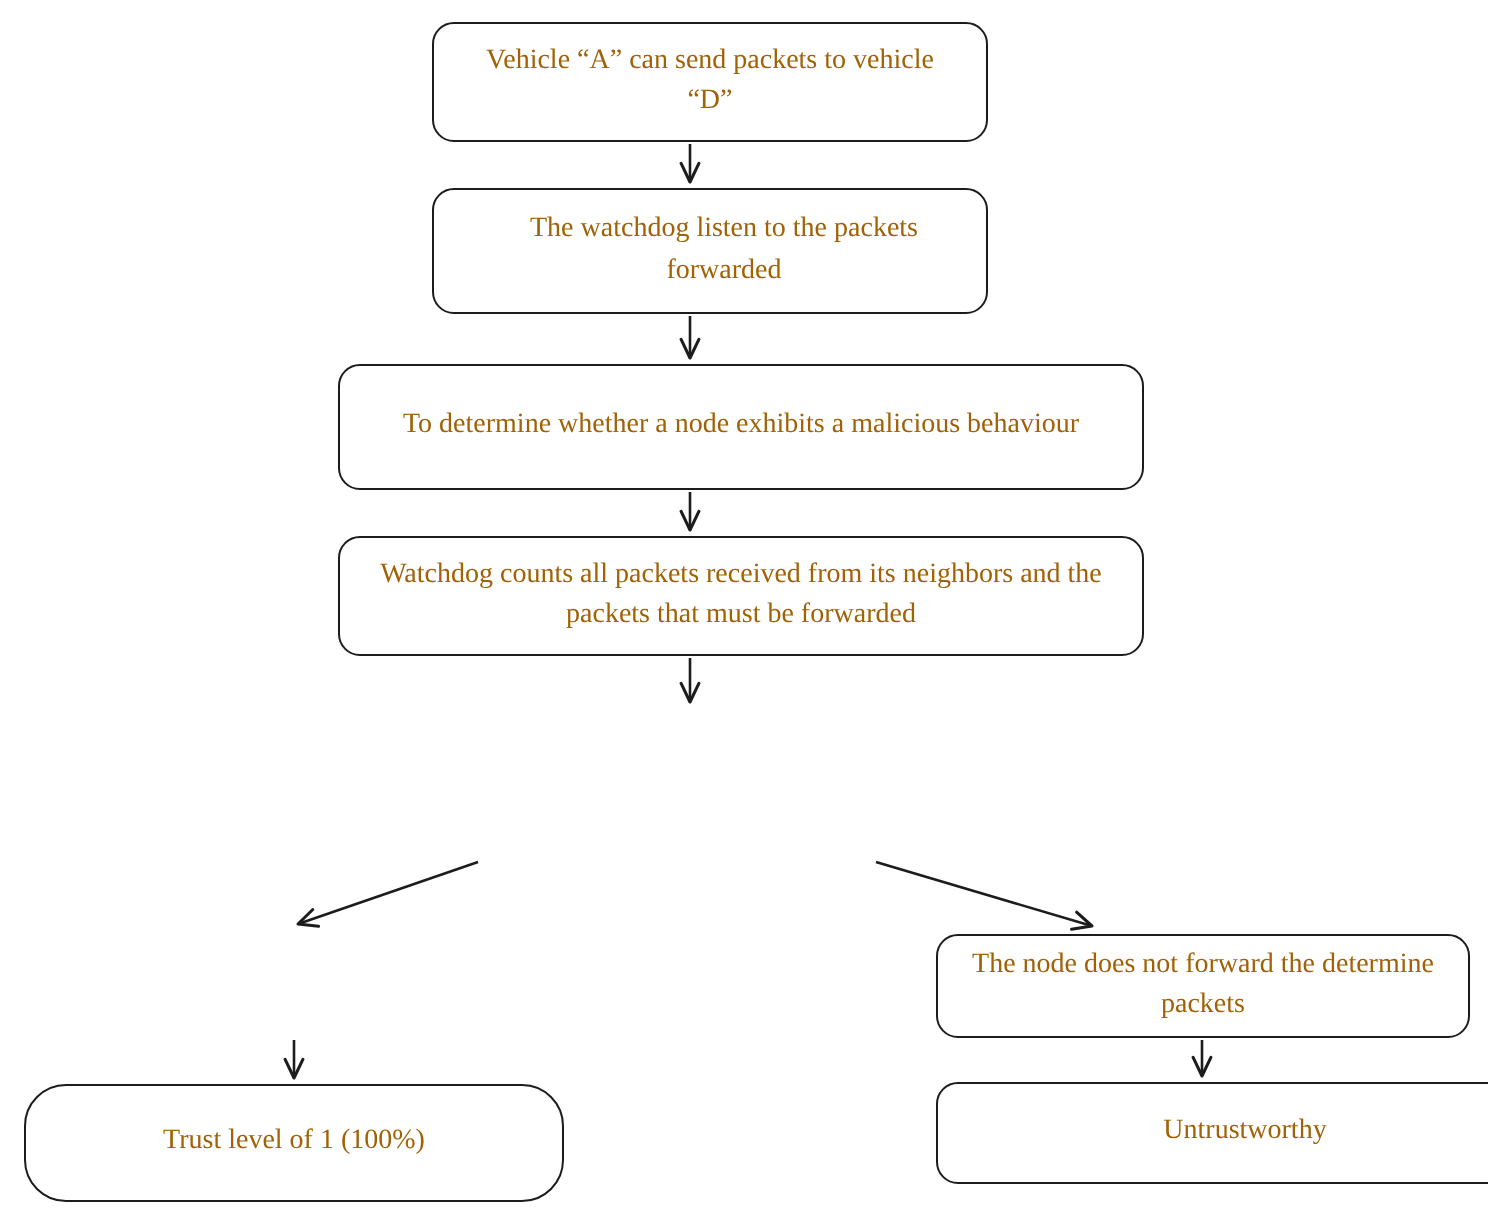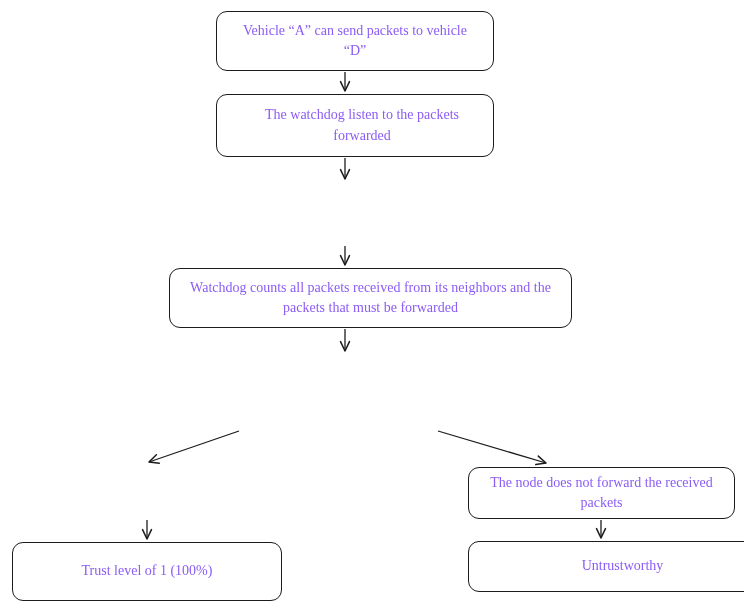--- a/index.html
+++ b/index.html
@@ -21,36 +21,36 @@
     top: 0;
     width: 744px;
     height: 612px;
   }
   .node {
     position: absolute;
     box-sizing: border-box;
     border: 1.6px solid #1c1c1c;
     border-radius: 11px;
     background: #ffffff;
-    color: #8b5cf6;
+    color: #a16207;
     display: flex;
     align-items: center;
     justify-content: center;
     text-align: center;
     font-size: 14px;
     line-height: 1.45;
     padding: 4px 14px;
   }
   .n1 { left: 216px; top: 11px;  width: 278px; height: 60px; }
   .n2 { left: 216px; top: 94px;  width: 278px; height: 63px; padding-left: 28px; }
   .n3 { left: 169px; top: 182px; width: 403px; height: 63px; }
   .n4 { left: 169px; top: 268px; width: 403px; height: 60px; align-items: center; }
   .n5 { left: 122px; top: 354px; width: 495px; height: 76px; padding: 4px 20px; }
   .n6 { left: 12px;  top: 466px; width: 270px; height: 53px; }
-  .n7 { left: 12px;  top: 542px; width: 270px; height: 59px; }
+  .n7 { left: 12px;  top: 542px; width: 270px; height: 59px; border-radius: 21px; }
   .n8 { left: 468px; top: 467px; width: 267px; height: 52px; }
   .n9 { left: 468px; top: 541px; width: 309px; height: 51px; }
 </style>
 </head>
 <body>
 
 <div class="canvas">
 
   <svg class="arrow-layer" width="744" height="612" viewBox="0 0 744 612" xmlns="http://www.w3.org/2000/svg">
     <defs>
@@ -71,32 +71,35 @@
   </svg>
 
   <div class="node n1">
     <span>Vehicle “A” can send packets to vehicle “D”</span>
   </div>
 
   <div class="node n2">
     <span>The watchdog listen to the packets forwarded</span>
   </div>
 
+  <div class="node n3">
+    <span>To determine whether a node exhibits a malicious behaviour</span>
+  </div>
 
   <div class="node n4">
     <span>Watchdog counts all packets received from its neighbors and the packets that must be forwarded</span>
   </div>
 
 
 
   <div class="node n7">
     <span>Trust level of 1 (100%)</span>
   </div>
 
   <div class="node n8">
-    <span>The node does not forward the received packets</span>
+    <span>The node does not forward the determine packets</span>
   </div>
 
   <div class="node n9">
     <span>Untrustworthy</span>
   </div>
 
 </div>
 
 </body></html>

